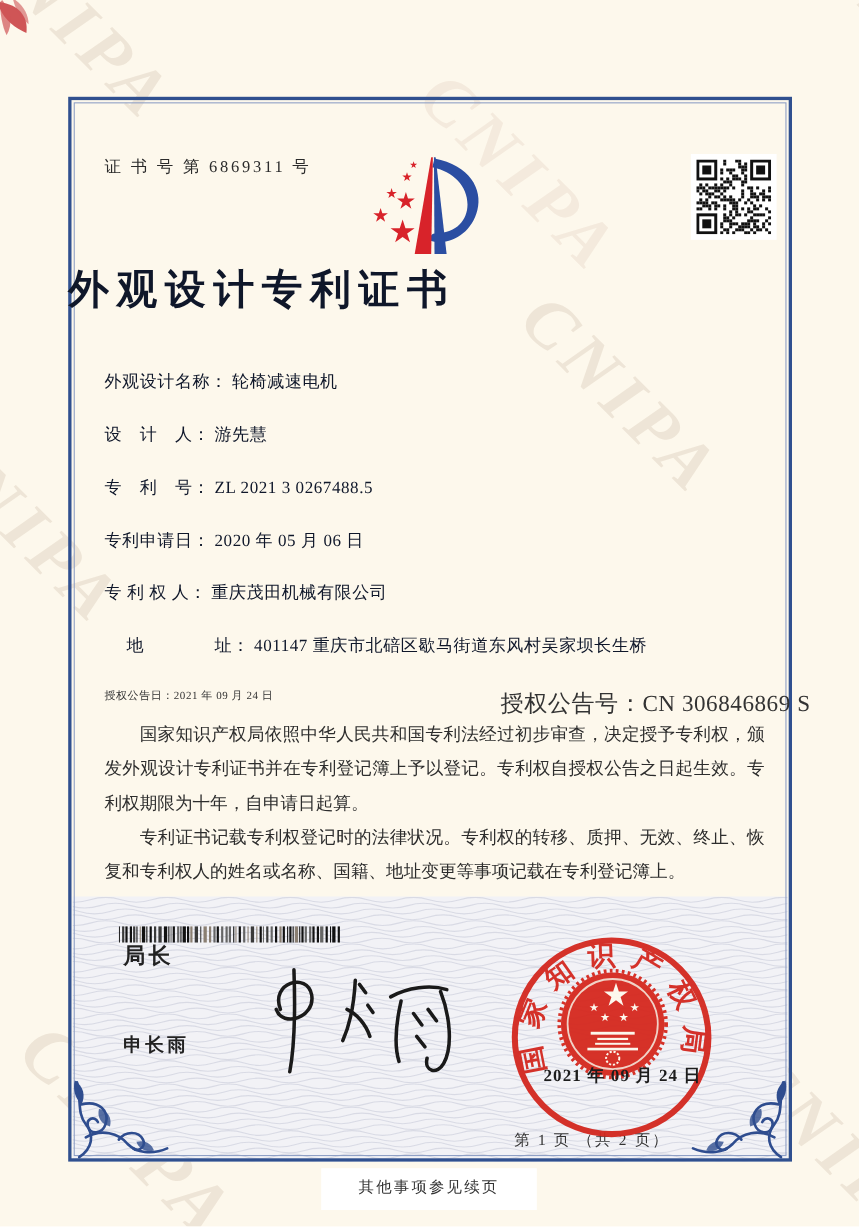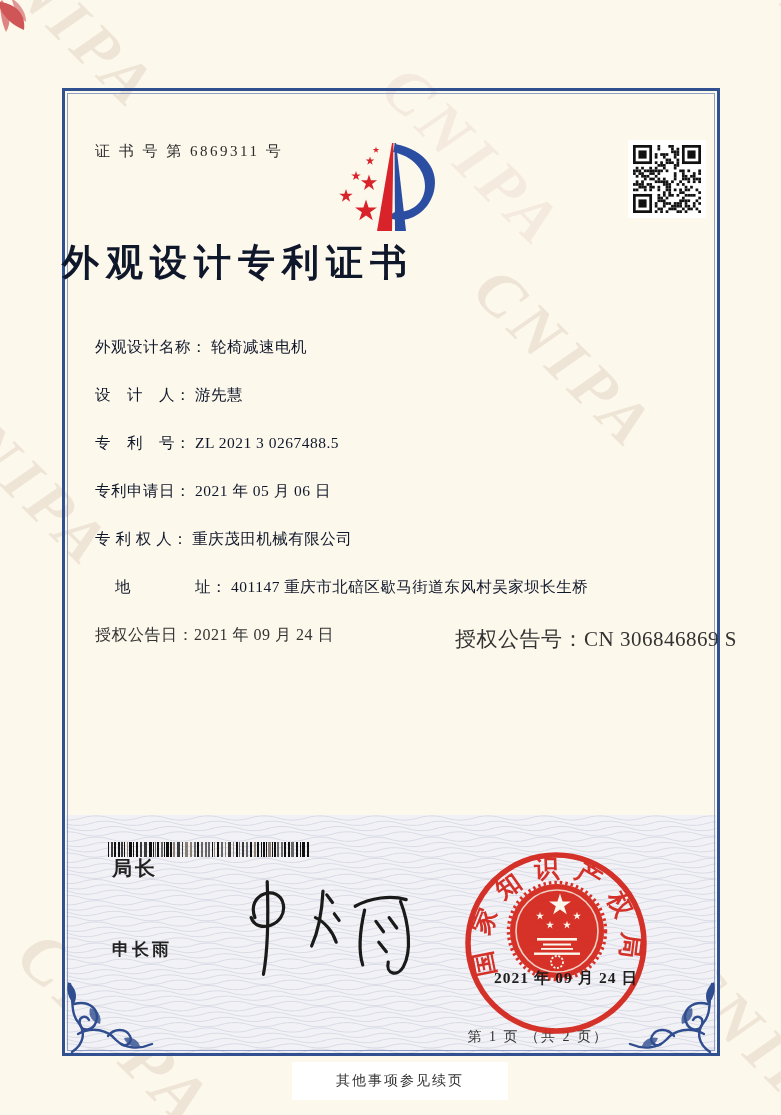--- a/index.html
+++ b/index.html
@@ -61,21 +61,21 @@
     letter-spacing:7px;color:#0f172a;
   }
   
   .row{
     position:absolute;left:95px;z-index:5;
     font-size:15.5px;color:#0f172a;white-space:nowrap;letter-spacing:0.5px;
   }
   .row .lbl{margin-right:4px;}
   .r1{top:337px;} .r2{top:385px;} .r3{top:433px;}
   .r4{top:481px;} .r5{top:529px;} .r6{top:577px;margin-left:20px;}
-  .grant-date{position:absolute;left:95px;top:625px;z-index:5;font-size:16px;letter-spacing:0.5px;color:#333;white-space:nowrap;}
+  .grant-date{position:absolute;left:95px;top:625px;z-index:5;font-size:10px;letter-spacing:0.5px;color:#333;white-space:nowrap;}
   .grant-no{position:absolute;left:455px;top:625px;z-index:5;font-size:21px;letter-spacing:0.5px;color:#333;white-space:nowrap;}
   
   .body-text{
     position:absolute;left:95px;top:653px;width:600px;z-index:5;
     font-size:16px;line-height:31px;color:#2d2d2d;text-align:justify;
   }
   .body-text p{margin:0;text-indent:2em;}
   
   .barcode{position:absolute;left:108px;top:842px;z-index:5;}
   .signer-title{
@@ -93,21 +93,21 @@
   .seal-date{
     position:absolute;left:478px;top:968px;width:176px;z-index:7;
     text-align:center;font-size:15.5px;font-weight:bold;color:#1d1d1d;
     letter-spacing:1px;white-space:nowrap;
   }
   .page-info{
     position:absolute;left:62px;top:1028px;width:547px;z-index:5;
     text-align:right;font-size:14px;letter-spacing:2px;color:#333;
   }
   .continuation{
-    position:absolute;left:292px;top:1062px;width:216px;height:38px;z-index:6;
+    position:absolute;left:292px;top:1062px;width:196px;height:38px;z-index:6;
     background:#ffffff;text-align:center;line-height:38px;
     font-size:14px;letter-spacing:2px;color:#333;
   }
   .corner-ornament{position:absolute;left:0;top:0;z-index:2;}
 </style>
 </head>
 <body>
 
 <div class="page">
 
@@ -446,35 +446,39 @@
   <div class="row r1">
     <span class="lbl">外观设计名称：</span><span>轮椅减速电机</span>
   </div>
   <div class="row r2">
     <span class="lbl">设　计　人：</span><span>游先慧</span>
   </div>
   <div class="row r3">
     <span class="lbl">专　利　号：</span><span>ZL 2021 3 0267488.5</span>
   </div>
   <div class="row r4">
-    <span class="lbl">专利申请日：</span><span>2021 年 05 月 06 日</span>
+    <span class="lbl">专利申请日：</span><span>2020 年 05 月 06 日</span>
   </div>
   <div class="row r5">
     <span class="lbl">专 利 权 人：</span><span>重庆茂田机械有限公司</span>
   </div>
   <div class="row r6">
     <span class="lbl">地　　　　址：</span><span>401147 重庆市北碚区歇马街道东风村吴家坝长生桥</span>
   </div>
   <div class="grant-date">
     <span class="lbl">授权公告日：</span><span>2021 年 09 月 24 日</span>
   </div>
   <div class="grant-no">
     <span class="lbl">授权公告号：</span><span>CN 306846869 S</span>
   </div>
 
+  <div class="body-text">
+    <p>国家知识产权局依照中华人民共和国专利法经过初步审查，决定授予专利权，颁发外观设计专利证书并在专利登记簿上予以登记。专利权自授权公告之日起生效。专利权期限为十年，自申请日起算。</p>
+    <p>专利证书记载专利权登记时的法律状况。专利权的转移、质押、无效、终止、恢复和专利权人的姓名或名称、国籍、地址变更等事项记载在专利登记簿上。</p>
+  </div>
 
   <svg class="barcode" width="204" height="15" viewBox="0 0 204 15">
     <g>
         <rect x="0" y="0" width="1" height="15" fill="#111"></rect>
         <rect x="3" y="0" width="2" height="15" fill="#3a3a3a"></rect>
         <rect x="6" y="0" width="2" height="15" fill="#111"></rect>
         <rect x="10" y="0" width="2" height="15" fill="#111"></rect>
         <rect x="13" y="0" width="2" height="15" fill="#3a3a3a"></rect>
         <rect x="16" y="0" width="1" height="15" fill="#111"></rect>
         <rect x="19" y="0" width="1" height="15" fill="#8a7f72"></rect>

